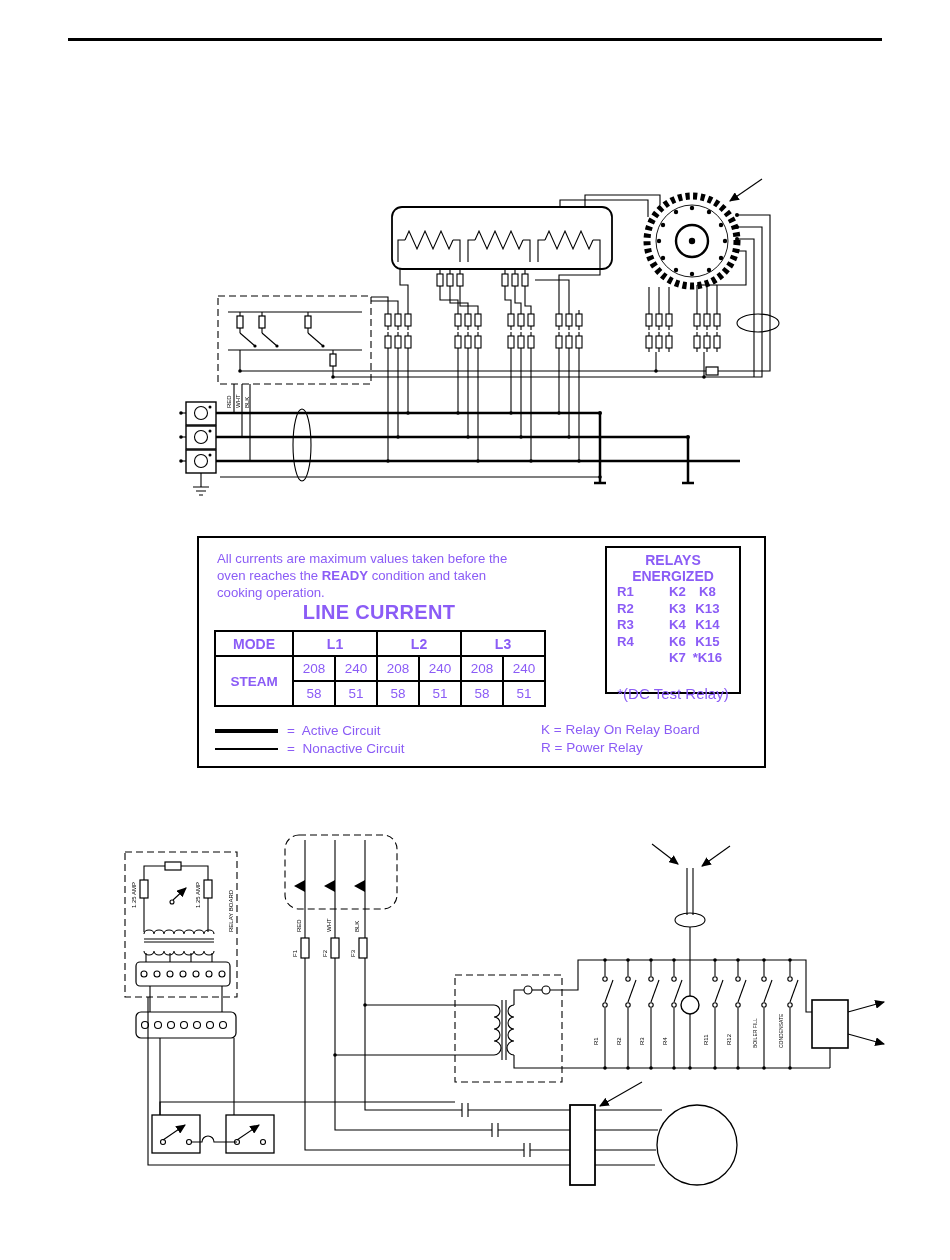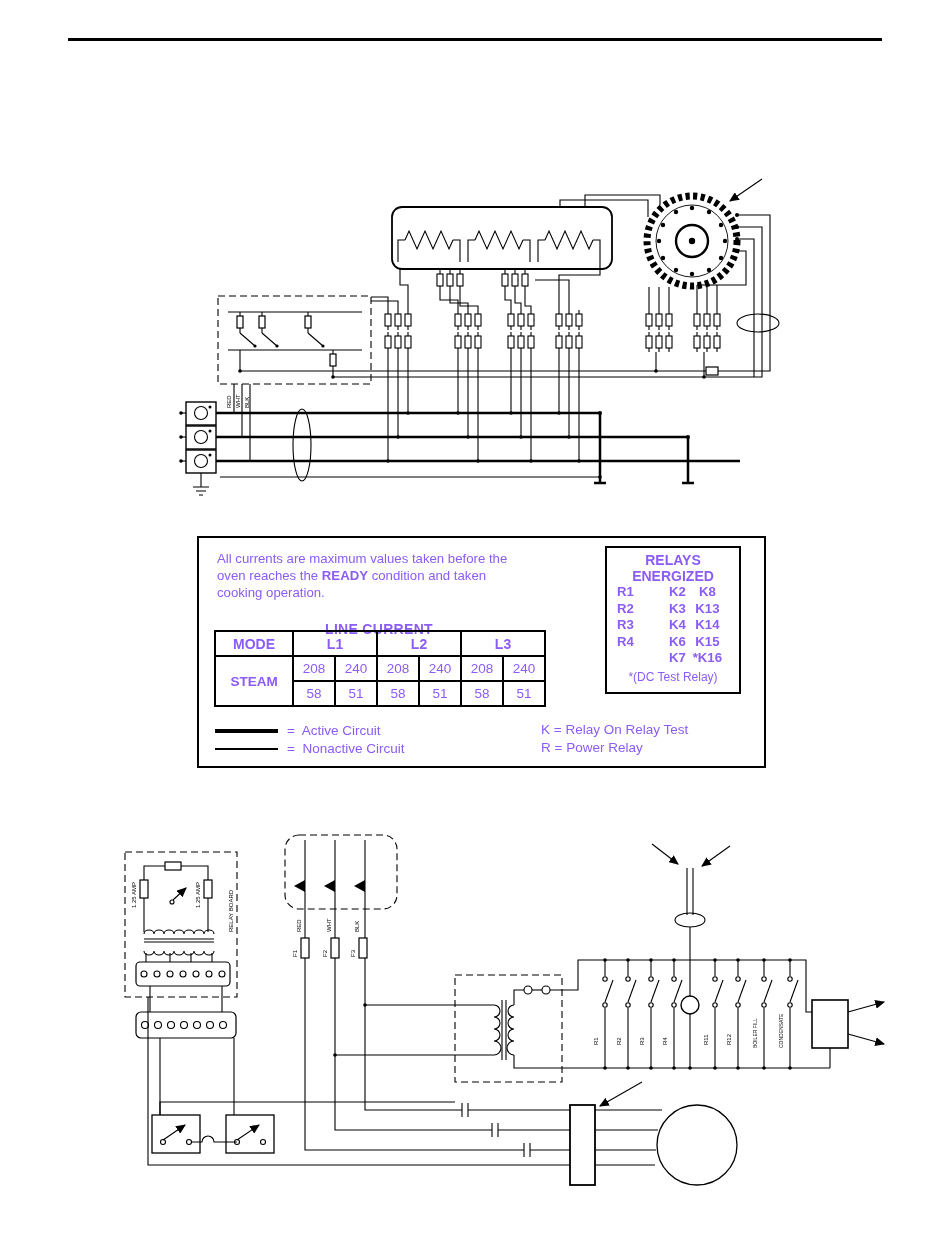--- a/index.html
+++ b/index.html
@@ -10,36 +10,36 @@
   svg .w{stroke:#000;stroke-width:1.1;fill:none;}
   svg .wt{stroke:#000;stroke-width:2.5;fill:none;}
   svg .cmp{stroke:#000;stroke-width:1.2;fill:#fff;}
   svg .dsh{stroke:#000;stroke-width:1.1;fill:none;stroke-dasharray:7 4;}
   svg .dot{fill:#000;stroke:none;}
   svg text.lbl{font-family:"Liberation Sans",sans-serif;font-size:6px;fill:#000;}
 
   .panel{position:absolute;left:197px;top:536px;width:565px;height:228px;border:2px solid #000;
          font-size:13.2px;}
   .note{position:absolute;left:18px;top:12px;line-height:17px;}
-  .lc-title{position:absolute;left:15px;top:83px;width:330px;text-align:center;
-            font-weight:bold;font-size:14px;letter-spacing:.3px;}
+  .lc-title{position:absolute;left:15px;top:63px;width:330px;text-align:center;
+            font-weight:bold;font-size:20px;letter-spacing:.3px;}
   table.lc{position:absolute;left:15px;top:92px;border-collapse:collapse;}
   table.lc th,table.lc td{border:2px solid #000;text-align:center;padding:0;margin-top:36px;}
   table.lc th{font-weight:bold;font-size:14px;height:23px;}
   table.lc td{font-size:13.5px;height:23px;}
   .col-mode{width:76px;}
   .col-v{width:40px;}
   .mode-val{font-weight:bold;font-size:14px;border-radius:11px;}
   .relays-box{position:absolute;left:406px;top:8px;width:132px;height:144px;border:2px solid #000;}
   .relays-title{text-align:center;font-weight:bold;font-size:14px;line-height:16px;padding-top:4px;}
   .relay-row{display:flex;padding:0 10px;font-weight:bold;font-size:13.2px;line-height:16.5px;}
   .relay-row .rc{width:32px;text-align:left;}
   .relay-row .k1{width:38px;text-align:right;}
   .relay-row .k2{width:44px;text-align:center;}
-  .relays-foot{text-align:center;font-size:12px;margin-top:3px;}
+  .relays-foot{text-align:center;font-size:15px;margin-top:18px;}
   .leg-row{position:absolute;left:16px;display:flex;align-items:center;}
   .leg-line{width:63px;background:#000;margin-right:9px;}
   .leg-thick{height:4px;}
   .leg-thin{height:2px;}
   .leg-text{font-size:13.5px;white-space:pre;}
   .knotes{position:absolute;left:342px;top:183px;font-size:13.5px;line-height:17.5px;}
 </style>
 </head>
 <body>
 
@@ -323,21 +323,21 @@
 
     <div class="leg-row" style="top:185px">
       <div class="leg-line leg-thick"></div>
       <span class="leg-text">=  Active Circuit</span>
     </div>
     <div class="leg-row" style="top:203px">
       <div class="leg-line leg-thin"></div>
       <span class="leg-text">=  Nonactive Circuit</span>
     </div>
     <div class="knotes">
-      <div>K = Relay On Relay Test</div>
+      <div>K = Relay On Relay Board</div>
       <div>R = Power Relay</div>
     </div>
   </div>
 
   <svg class="diag" style="left:0;top:820px" width="950" height="400" viewBox="0 0 950 400">
     <defs>
       <marker id="ah2" markerWidth="10" markerHeight="8" refX="8" refY="4" orient="auto">
         <path d="M0,0L9,4L0,8z" fill="#000"></path>
       </marker>
     </defs>

